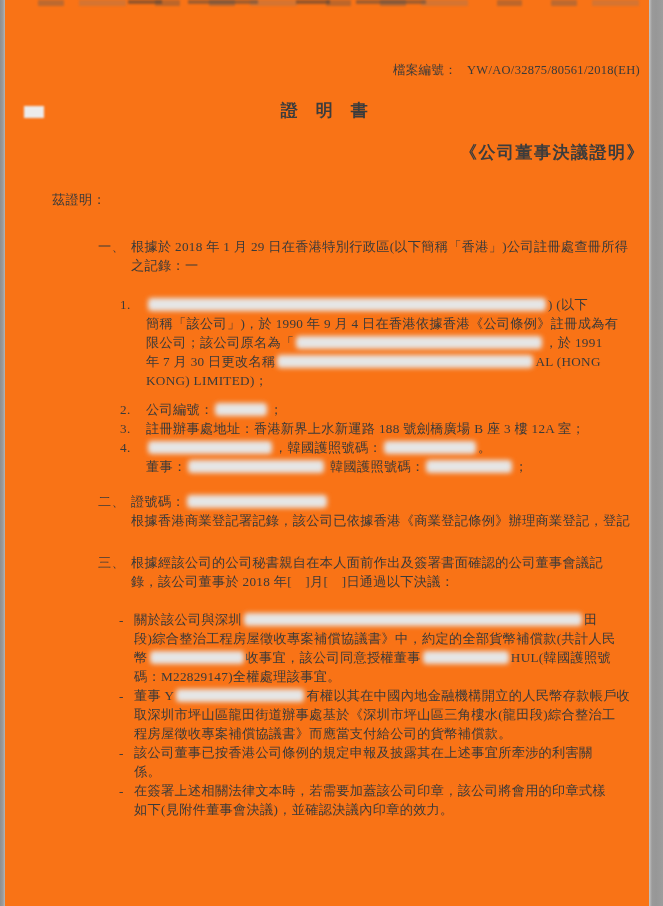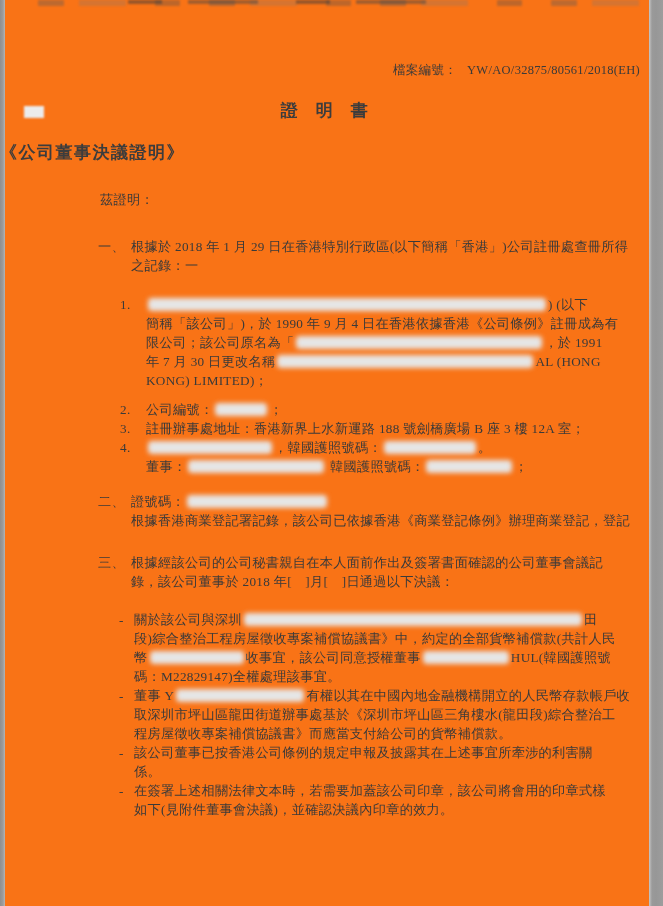--- a/index.html
+++ b/index.html
@@ -25,29 +25,29 @@
     background:repeating-linear-gradient(90deg,
       rgba(60,60,60,.8) 0 34px, rgba(60,60,60,0) 34px 60px,
       rgba(70,70,70,.75) 60px 130px, rgba(70,70,70,0) 130px 168px);}
   .speck{position:absolute;left:24px;top:106px;width:20px;height:12px;background:#ececec;filter:blur(1px);}
 
   .file-line{position:absolute;top:62px;left:393px;font-size:12.5px;white-space:pre;letter-spacing:.3px;}
   .file-line .value{margin-left:10px;}
 
   .doc-title{position:absolute;top:99px;left:0;right:14px;text-align:center;
     font-size:17px;font-weight:bold;letter-spacing:.5px;color:#3c3c3c;}
-  .doc-subtitle{position:absolute;top:141px;left:0;right:18px;text-align:left;
+  .doc-subtitle{position:absolute;top:141px;left:0;right:18px;text-align:right;
     font-size:17px;font-weight:bold;letter-spacing:1.5px;color:#3c3c3c;}
 
   .doc-body{position:absolute;top:0;left:0;right:0;display:flow-root;
     font-size:13.2px;letter-spacing:.3px;}
   .block{position:relative;}
   .line{height:19px;line-height:19px;white-space:pre;}
   .marker{position:absolute;top:0;line-height:19px;}
-  .plain{padding-left:100px;}
+  .plain{padding-left:52px;}
   .section{padding-left:131px;}
   .section > .marker{left:98px;}
   .list{padding-left:146px;}
   .list > .marker{left:120px;}
   .bullet{padding-left:134px;}
   .bullet > .marker{left:119px;}
 
   .redact{display:inline-block;height:13px;border-radius:4px;background:#e6e6e6;
     filter:blur(2.5px);vertical-align:-2px;margin:0 2px;}
 </style>

